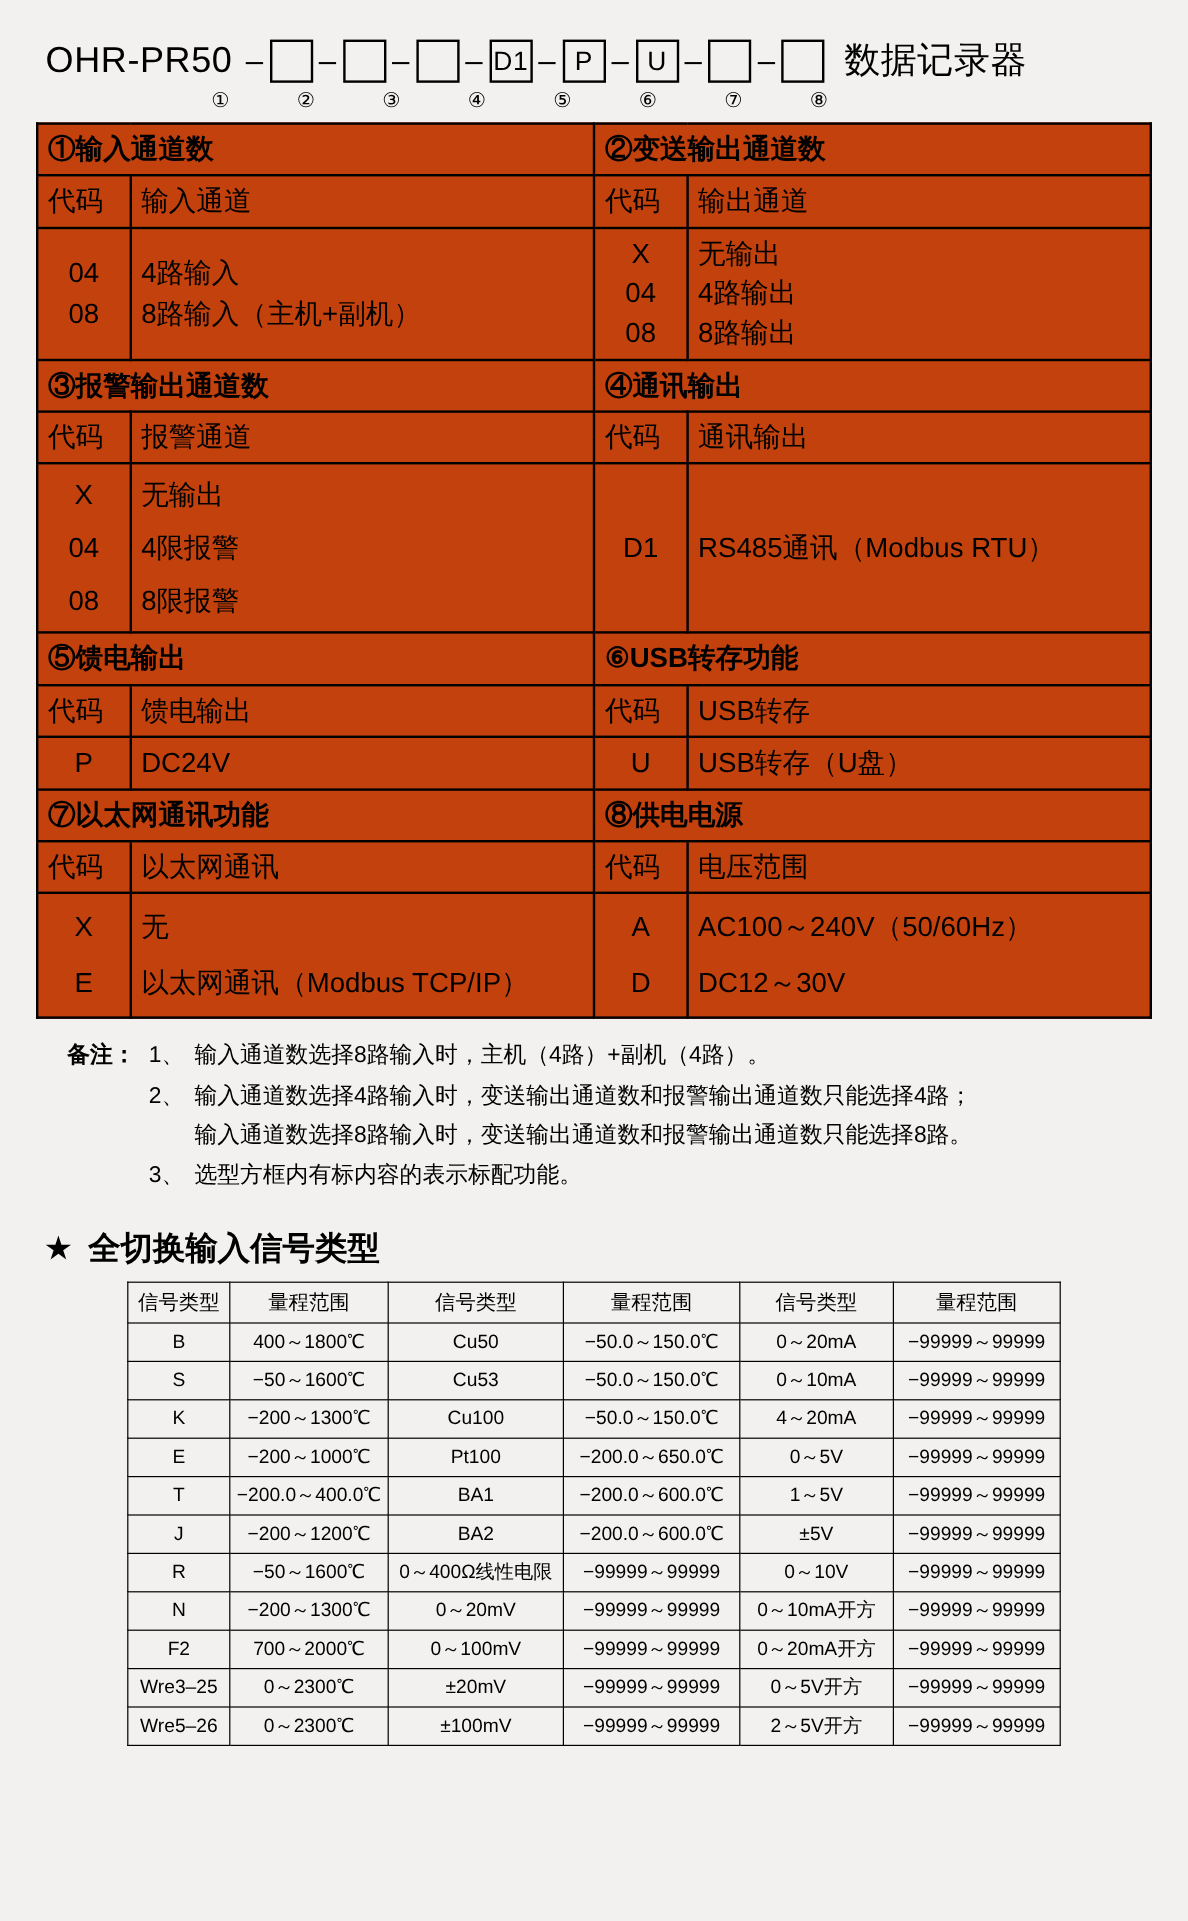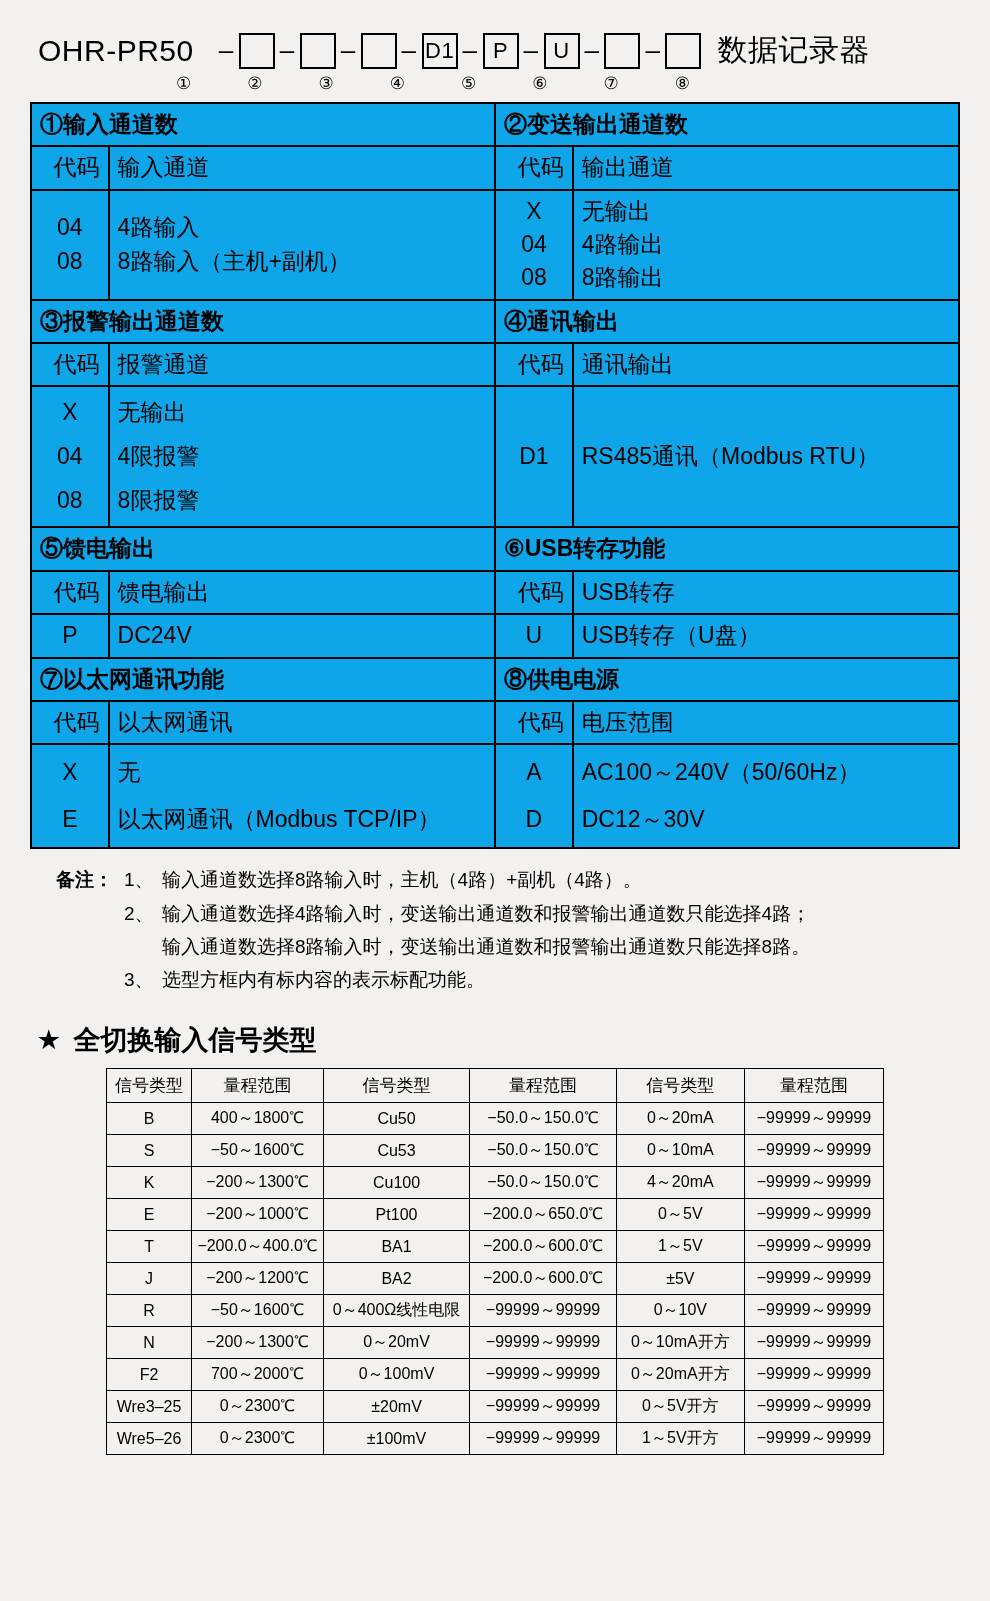--- a/index.html
+++ b/index.html
@@ -15,21 +15,21 @@
   .page { position: relative; width: 990px; height: 1601px; padding: 0; }
 
   
   .model-row {
     display: flex;
     align-items: center;
     padding: 30px 0 0 38px;
     font-size: 30px;
     letter-spacing: 0.5px;
   }
-  .model-name { font-size: 30px; margin-right: 20px; }
+  .model-name { font-size: 30px; margin-right: 6px; }
   .dash { font-size: 26px; margin: 0 5px; }
   .code-box {
     width: 36px; height: 36px;
     border: 2px solid #000;
     display: inline-block;
     position: relative;
     text-align: center;
     line-height: 32px;
     font-size: 22px;
   }
@@ -40,39 +40,39 @@
     align-items: center;
     padding: 2px 0 0 38px;
     font-size: 17px;
   }
 
   
   table.opt {
     border-collapse: collapse;
     margin: 8px auto 0 auto;
     width: 930px;
-    background: #0ea5e9;
+    background: #c2410c;
   }
   table.opt td {
     border: 2px solid #000;
     padding: 4px 8px;
     font-size: 23px;
     vertical-align: middle;
     line-height: 1.45;
   }
   td.hdr {
     font-size: 25px;
     font-weight: bold;
     padding: 6px 10px;
   }
   td.code-col {
     width: 78px;
     text-align: center;
   }
-  td.codehdr { text-align: right; width: 78px; margin-top: 12px; }
+  td.codehdr { text-align: left; width: 78px; margin-top: 12px; }
   .cellstack div { white-space: nowrap; }
   td.top { vertical-align: top; }
 
   
   .notes {
     margin: 14px 0 0 0;
     padding-left: 56px;
     font-size: 19px;
     line-height: 1.75;
   }
@@ -427,19 +427,19 @@
         <td class="t">±20mV</td>
         <td class="t">−99999～99999</td>
         <td class="t">0～5V开方</td>
         <td class="t">−99999～99999</td>
       </tr>
       <tr>
         <td class="t">Wre5–26</td>
         <td class="t">0～2300℃</td>
         <td class="t">±100mV</td>
         <td class="t">−99999～99999</td>
-        <td class="t">1～5V开方</td>
+        <td class="t">2～5V开方</td>
         <td class="t">−99999～99999</td>
       </tr>
     </tbody>
   </table>
 
 </div>
 
 </body></html>

